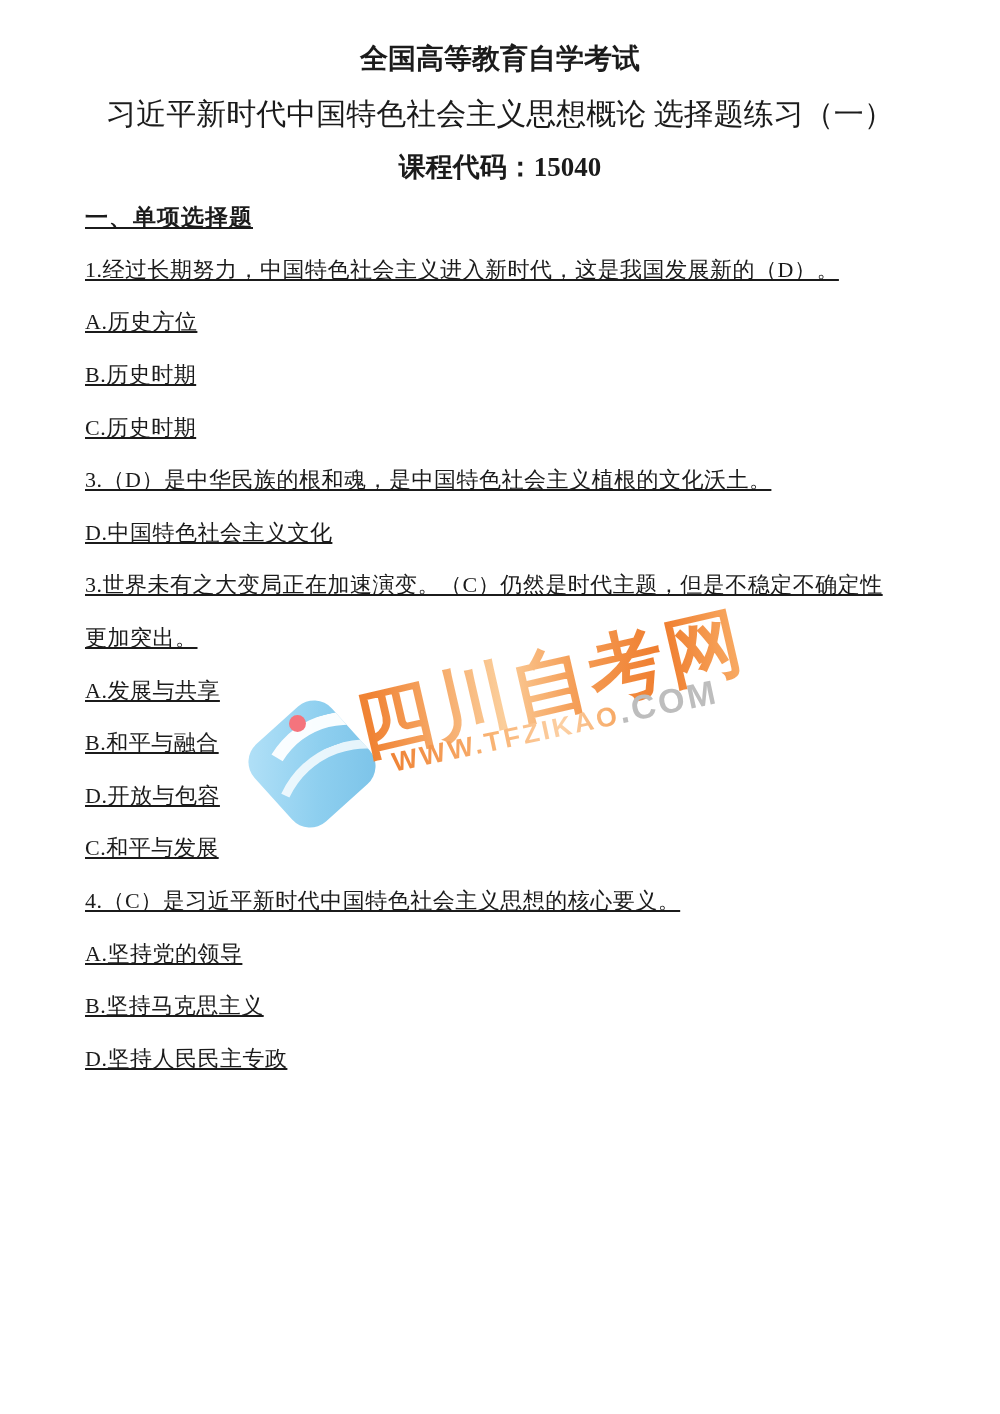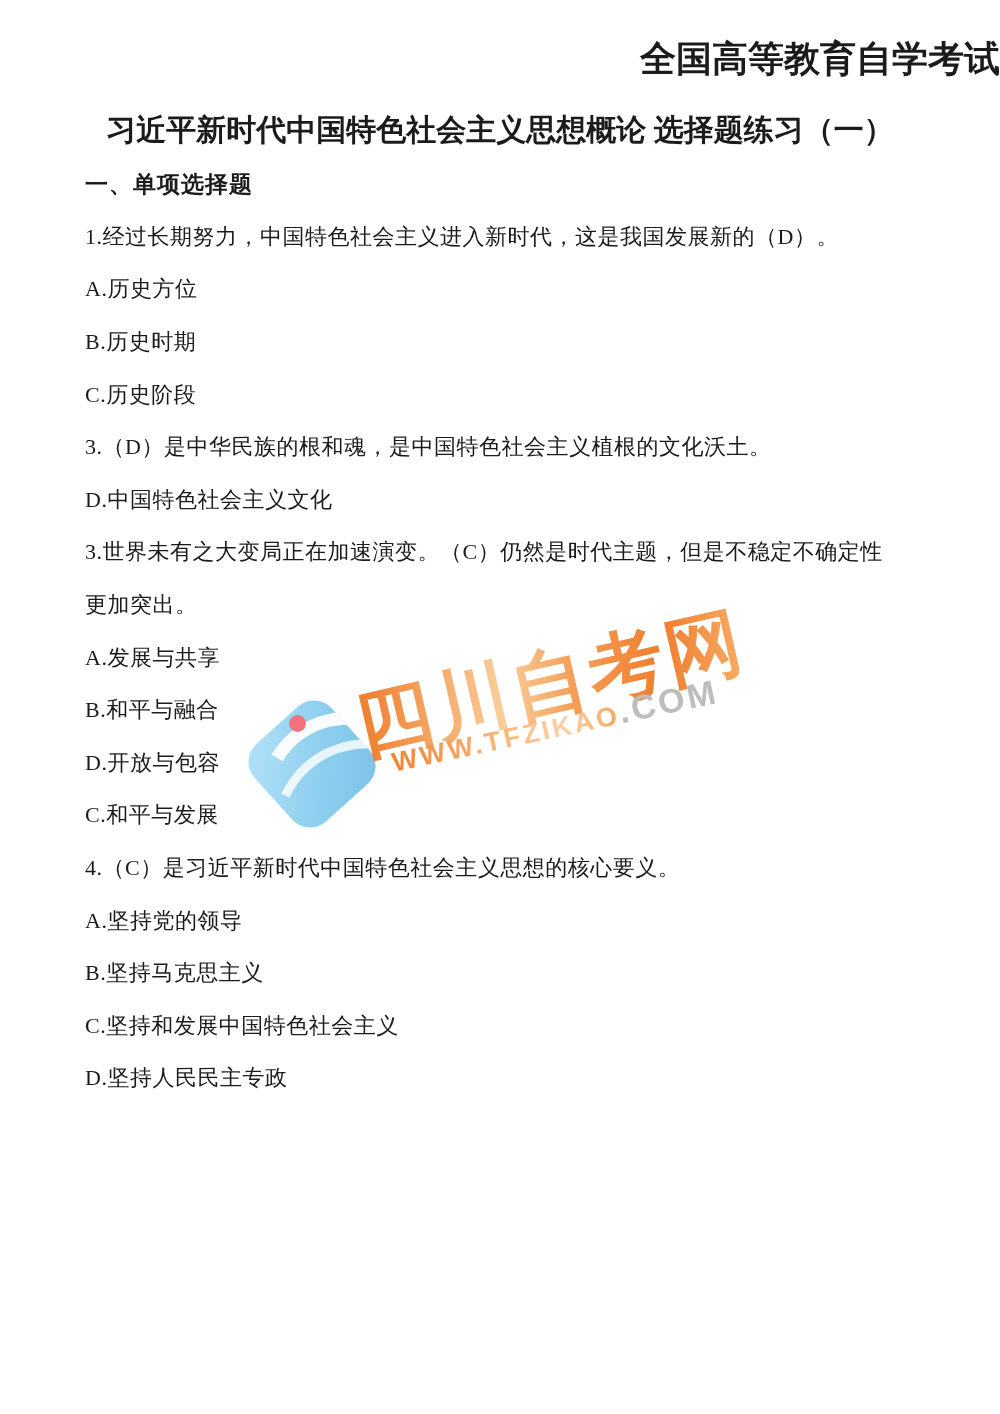--- a/index.html
+++ b/index.html
@@ -9,33 +9,34 @@
     height: 1414px;
     margin: 0 auto;
     background: #ffffff;
     overflow: hidden;
     font-family: "Liberation Serif", "DejaVu Serif", serif;
     color: #1b1b1b;
   }
 
   
   .doc-header { text-align: center; }
-  .t1 { padding-top: 41px; font-size: 36px; line-height: 36px; font-weight: bold; text-align: right; }
-  .t2 { margin-top: 31px; font-size: 30px; line-height: 44px; font-weight: bold; }
+  .t1 { padding-top: 41px; font-size: 28px; line-height: 36px; font-weight: bold; }
+  .t2 { margin-top: 15px; font-size: 30px; line-height: 44px; font-weight: normal; }
   .t3 { margin-top: 13px; font-size: 27px; line-height: 36px; font-weight: bold; }
 
   
   .body-block { margin: 6px 40px 0 85px; }
   .line {
     height: 52.6px;
     display: flex;
     align-items: center;
     font-size: 22px;
     white-space: nowrap;
     letter-spacing: 0.5px;
+    text-decoration: underline;
   }
   .line.section-heading { font-size: 23px; font-weight: bold; letter-spacing: 1px; }
 
   
   .watermark {
     position: absolute;
     left: 0; top: 0; width: 100%; height: 100%;
     pointer-events: none;
     mix-blend-mode: multiply;
     z-index: 5;
@@ -122,38 +123,38 @@
       <div class="wm-swoosh2"></div>
     </div>
     <div class="wm-dot"></div>
     <div class="wm-cn">四川自考网</div>
     <div class="wm-url"><span class="wm-url-main">WWW.TFZIKAO</span><span class="wm-url-tld">.COM</span></div>
   </div>
 
   <div class="doc-header">
     <div class="t1">全国高等教育自学考试</div>
     <div class="t2">习近平新时代中国特色社会主义思想概论 选择题练习（一）</div>
+    <div class="t3"><span>课程代码：</span><span>15040</span></div>
   </div>
 
   <div class="body-block">
     <div class="line section-heading">一、单项选择题</div>
     <div id="question-list">
         <div class="line">1.经过长期努力，中国特色社会主义进入新时代，这是我国发展新的（D）。</div>
         <div class="line">A.历史方位</div>
         <div class="line">B.历史时期</div>
-        <div class="line">C.历史阶段</div>
+        <div class="line">C.历史时期</div>
         <div class="line">3.（D）是中华民族的根和魂，是中国特色社会主义植根的文化沃土。</div>
         <div class="line">D.中国特色社会主义文化</div>
         <div class="line">3.世界未有之大变局正在加速演变。（C）仍然是时代主题，但是不稳定不确定性</div>
         <div class="line">更加突出。</div>
         <div class="line">A.发展与共享</div>
         <div class="line">B.和平与融合</div>
         <div class="line">D.开放与包容</div>
         <div class="line">C.和平与发展</div>
         <div class="line">4.（C）是习近平新时代中国特色社会主义思想的核心要义。</div>
         <div class="line">A.坚持党的领导</div>
         <div class="line">B.坚持马克思主义</div>
-        <div class="line">C.坚持和发展中国特色社会主义</div>
         <div class="line">D.坚持人民民主专政</div>
       </div>
   </div>
 
 </div>
 
 </body></html>

